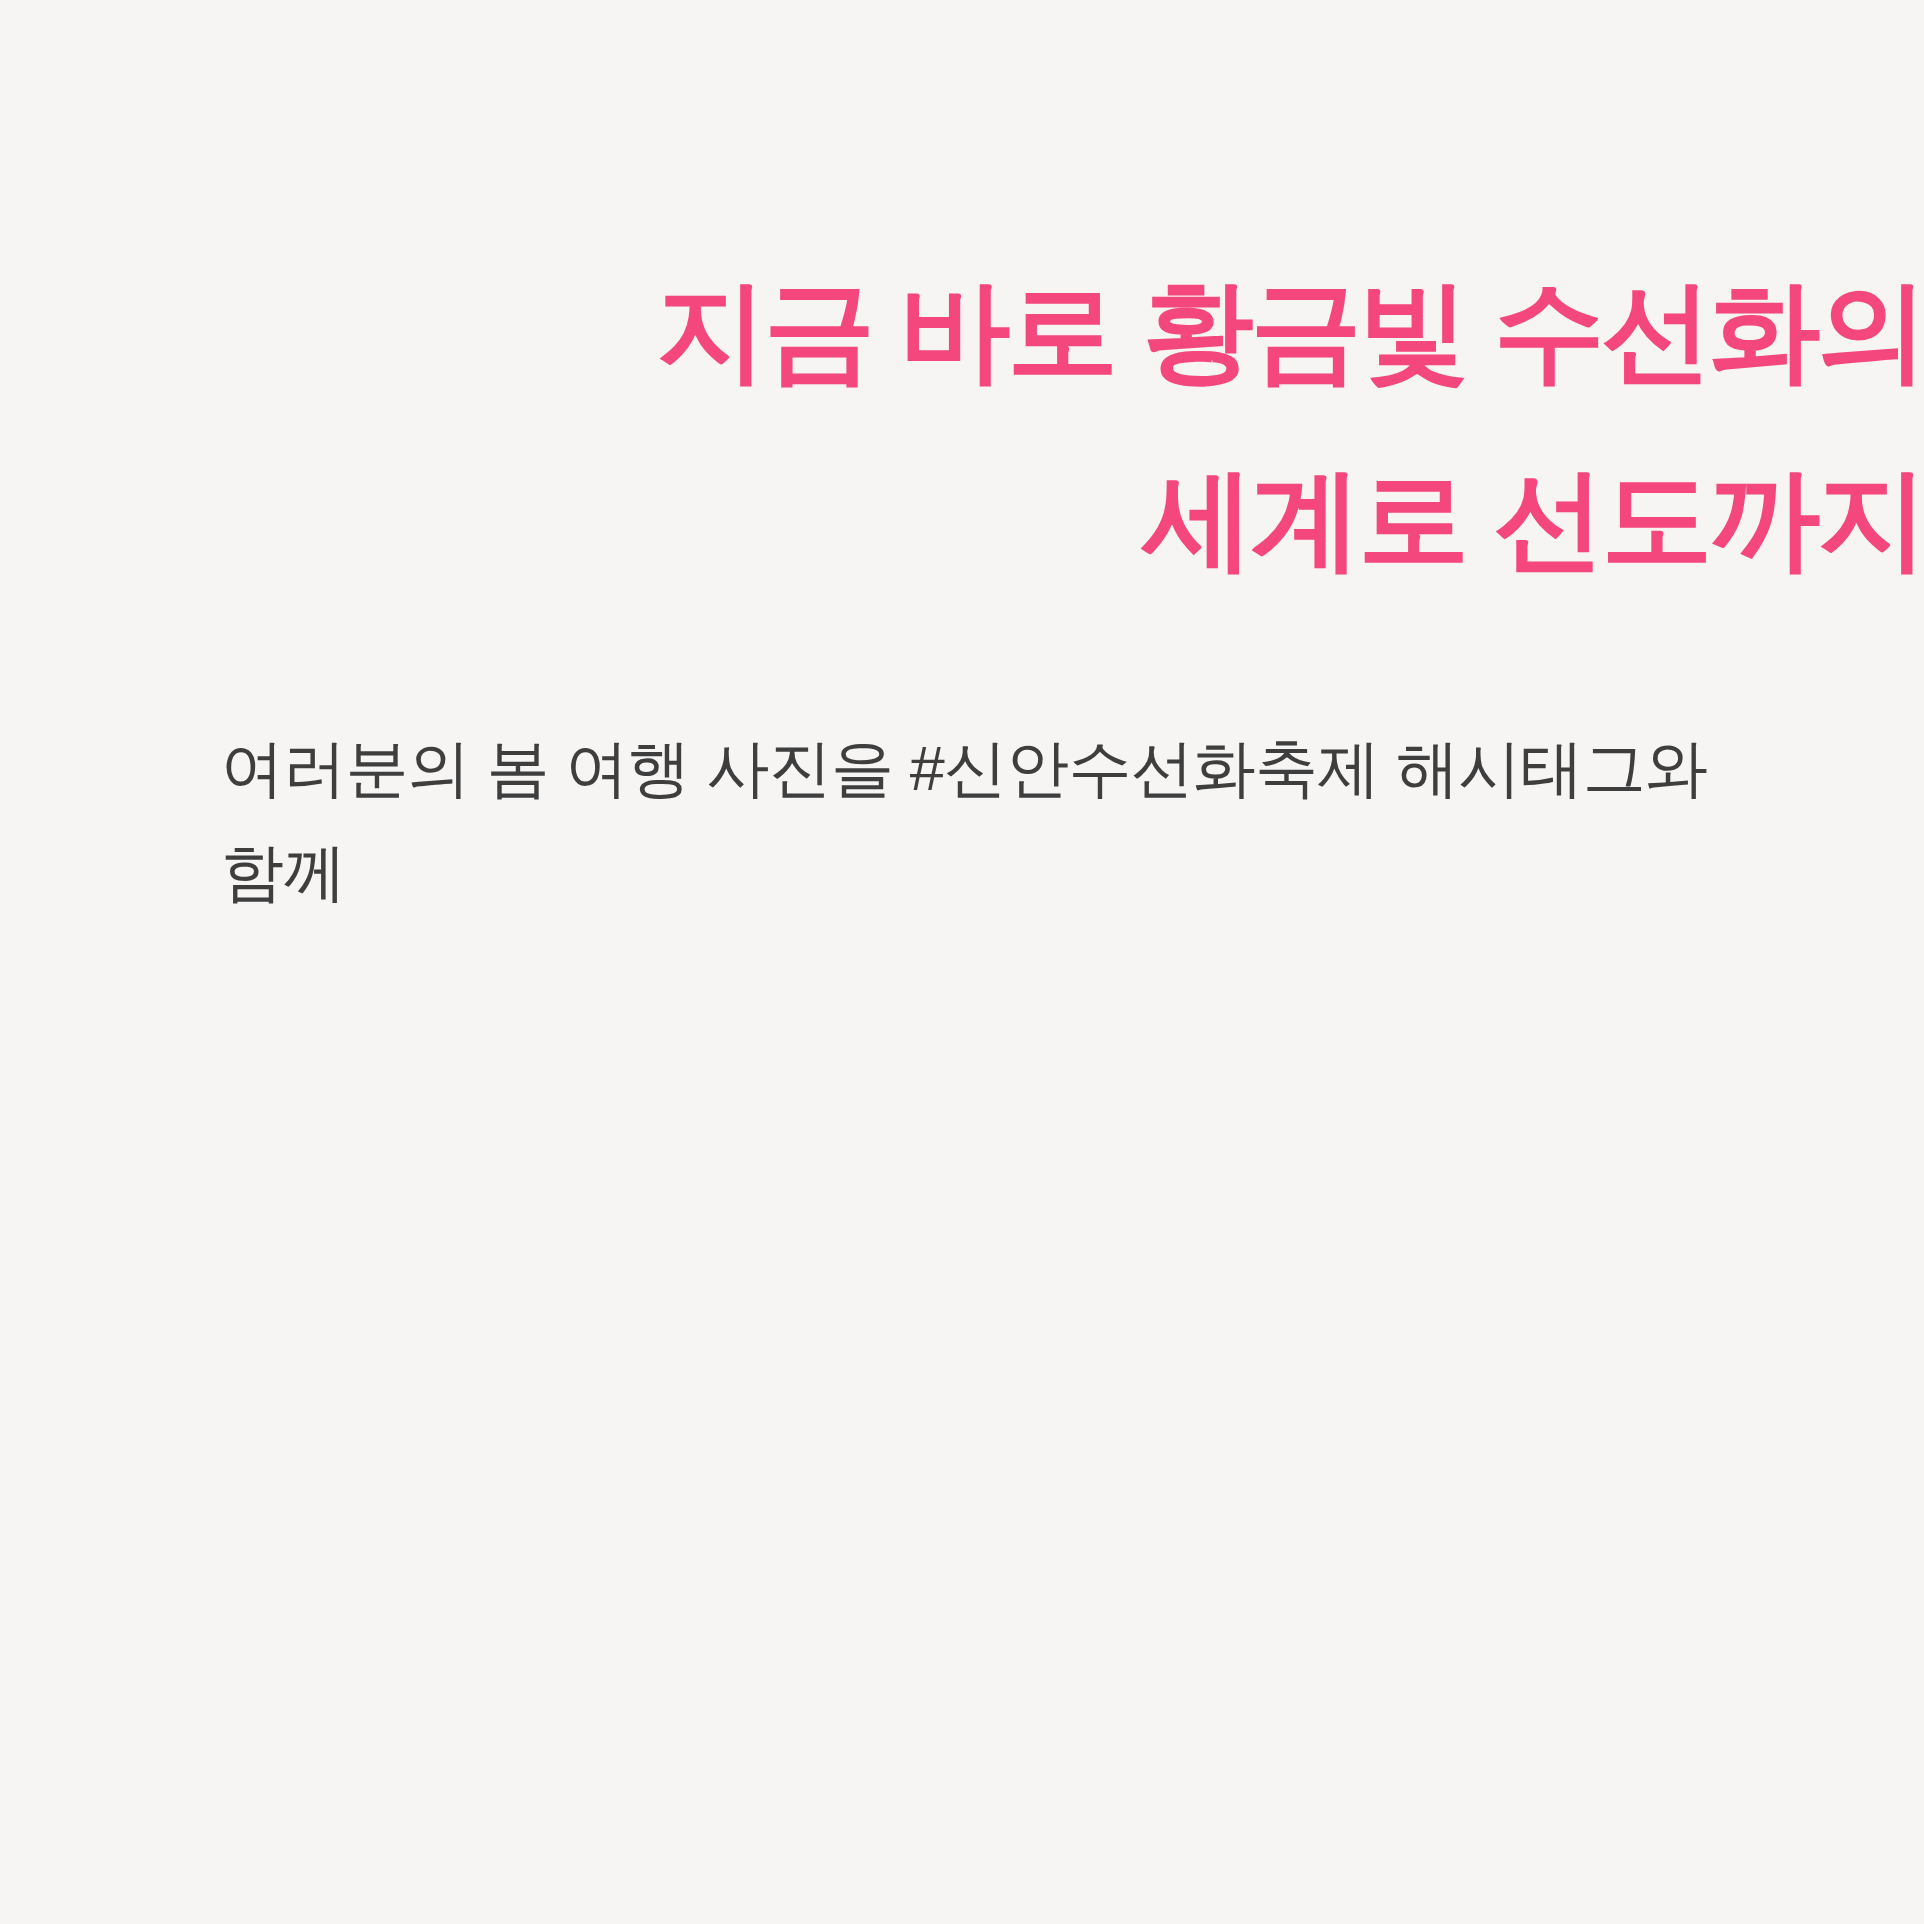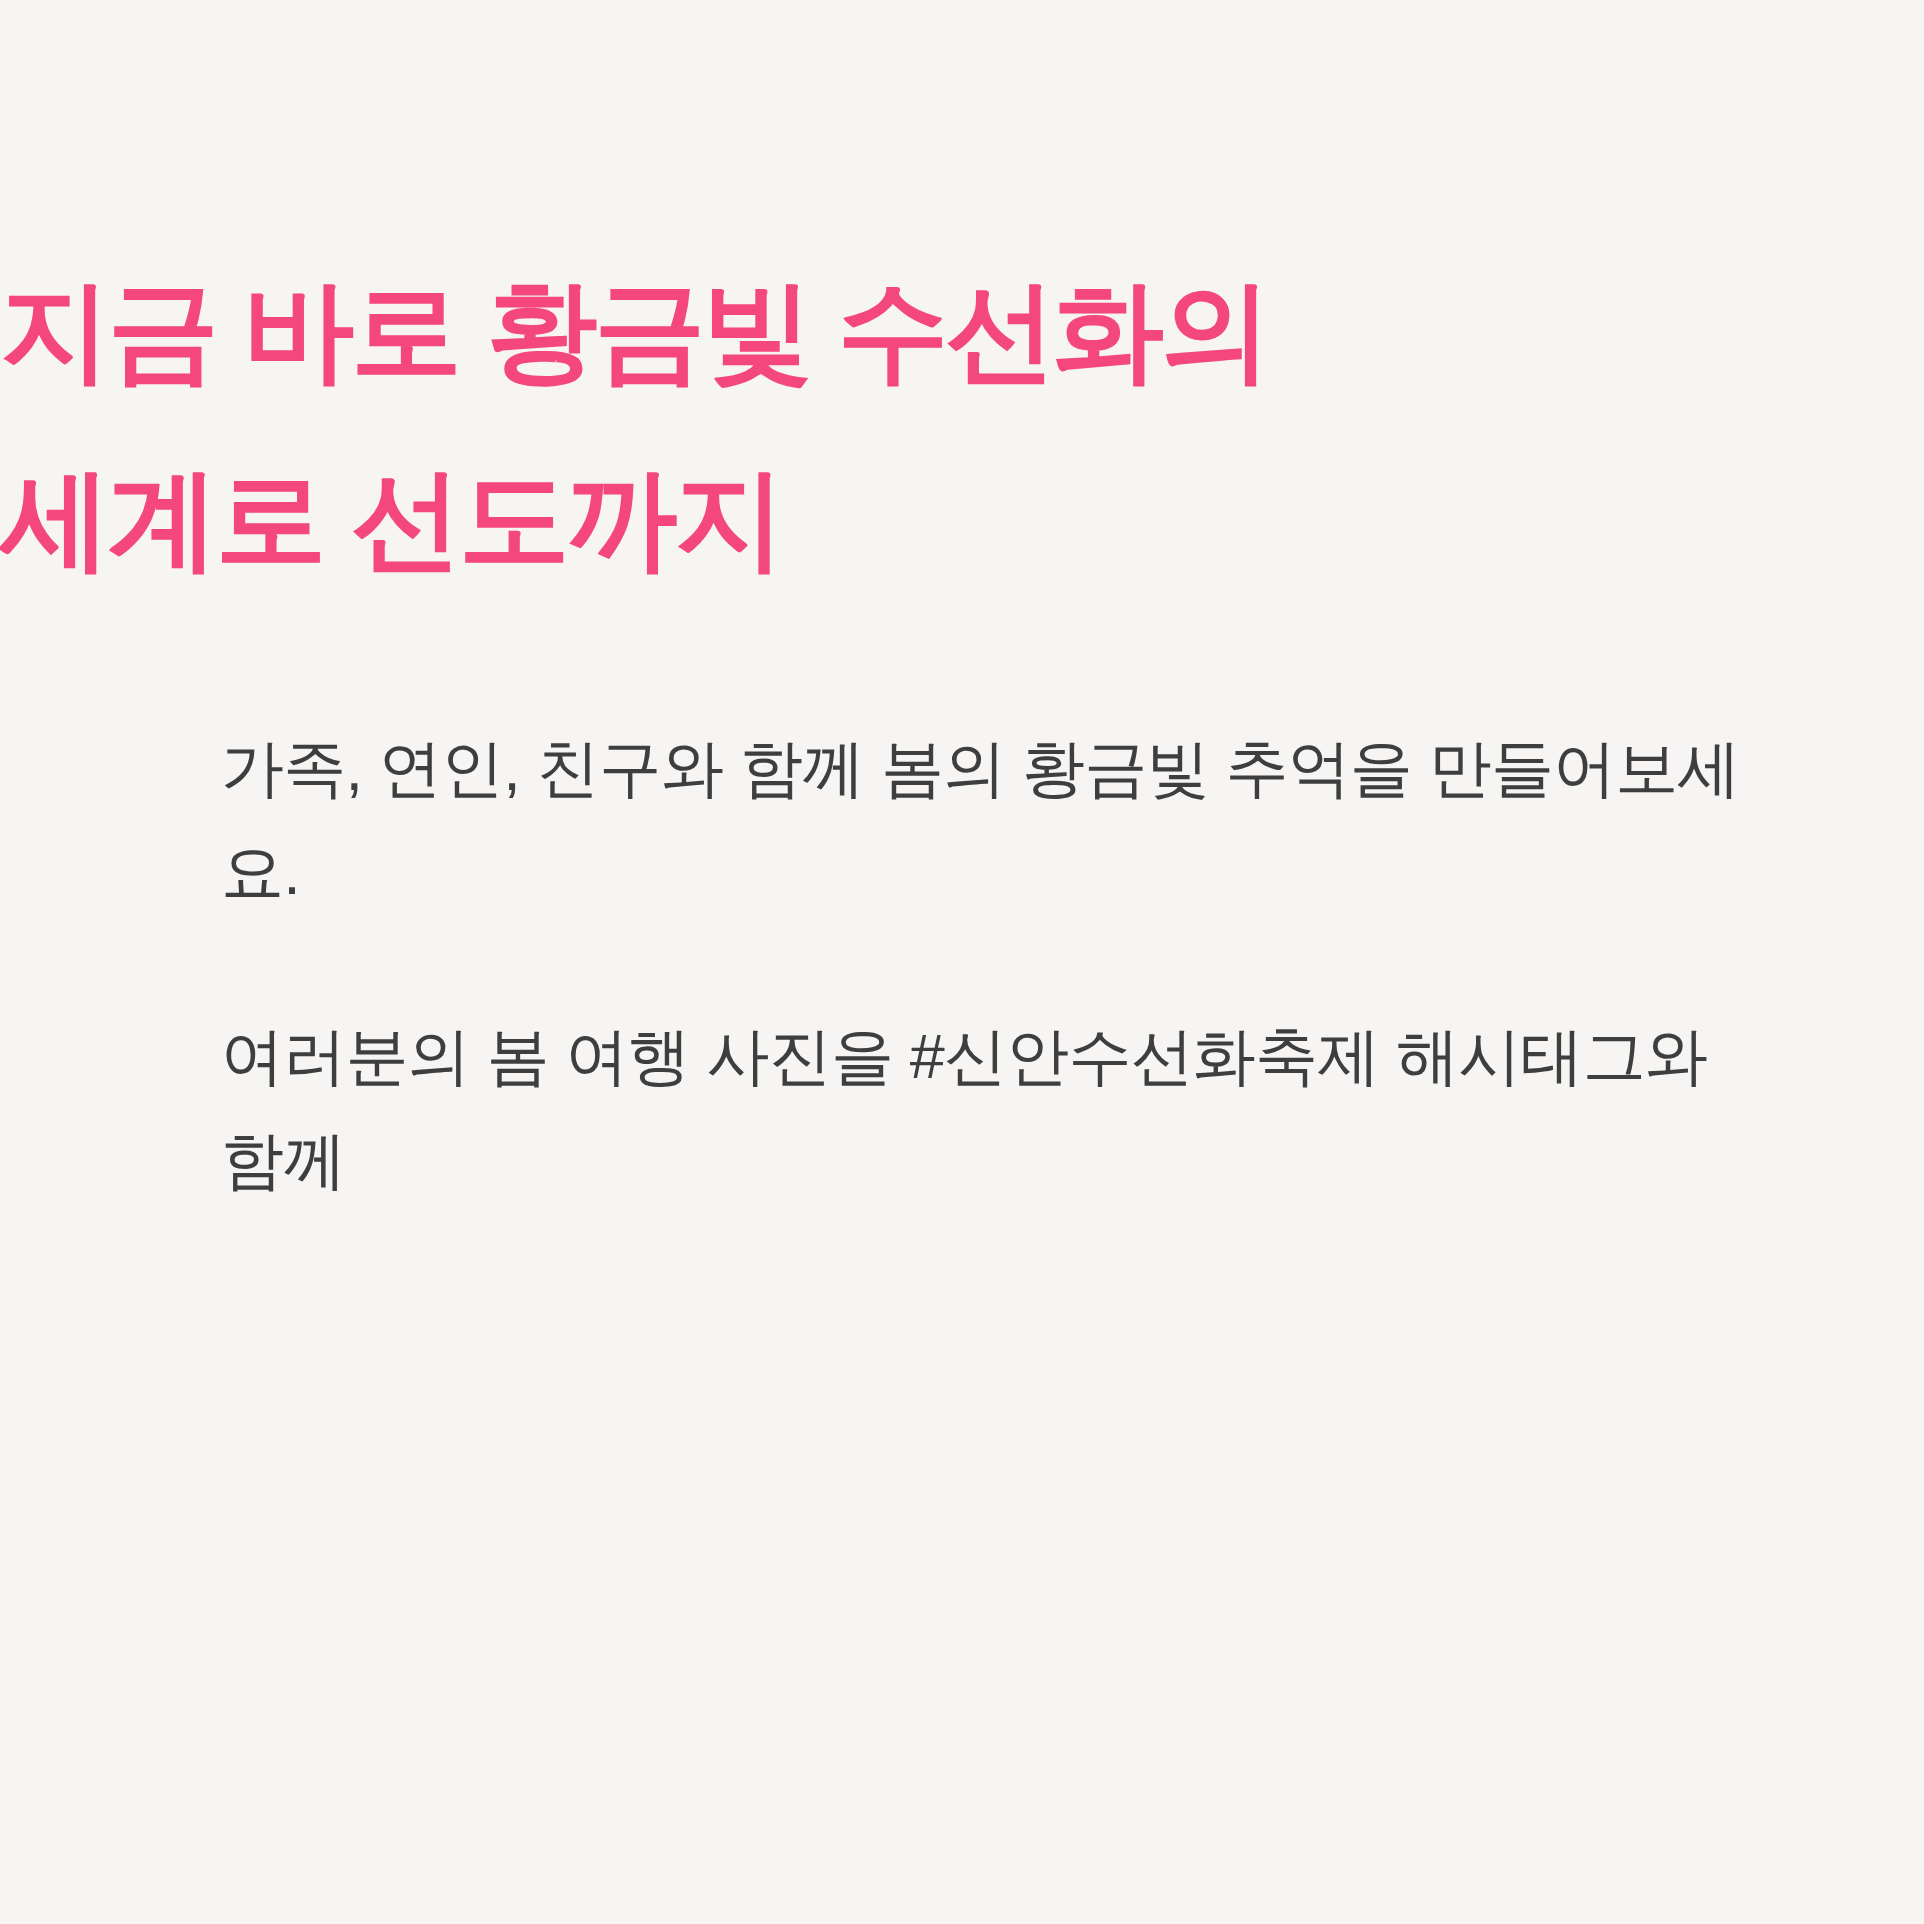--- a/index.html
+++ b/index.html
@@ -15,21 +15,21 @@
     font-family: "Liberation Sans", "DejaVu Sans", sans-serif;
     overflow: hidden;
   }
   .card {
     width: 1925px;
     height: 1925px;
     background: var(--bg);
     padding-top: 237px;
   }
   .headline {
-    text-align: left;
+    text-align: right;
     color: var(--accent);
     font-size: 111px;
     font-weight: 800;
     line-height: 188px;
     letter-spacing: -3.2px;
   }
   .body-copy {
     margin: 103px 144px 0 221px;
     color: var(--body-text);
     font-size: 63px;
@@ -49,23 +49,20 @@
     <div>지금 바로 황금빛 수선화의</div>
     <div>세계로 선도까지</div>
   </h1>
 
   <div class="body-copy">
 
 
     <div class="paragraph">
     </div>
 
-    <div class="paragraph">
-      <div>가족, 연인, 친구와 함께 봄의 황금빛 추억을 만들어보세요.</div>
-    </div>
 
     <div class="paragraph">
       <div>여러분의 봄 여행 사진을 #신안수선화축제 해시태그와 함께</div>
 
     </div>
 
   </div>
 </div>
 
 

